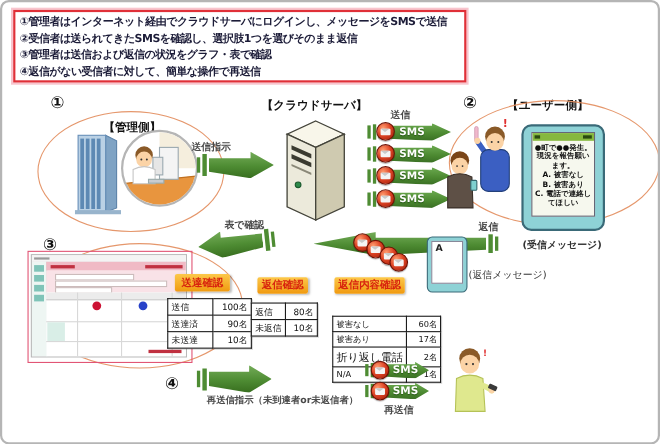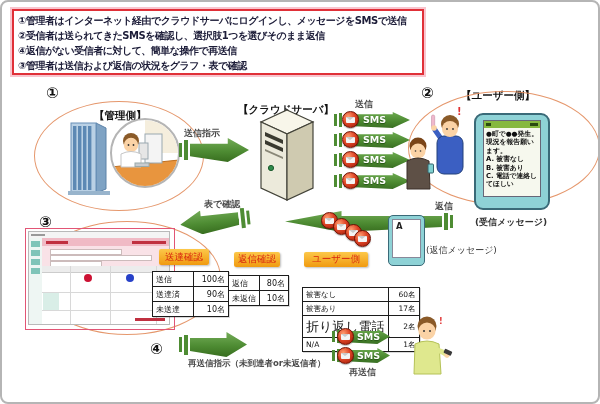--- a/index.html
+++ b/index.html
@@ -37,21 +37,21 @@
           font-size:9.5px;font-weight:bold;color:#fff;text-shadow:0 1px 1px rgba(20,60,10,.65);}
   
   .mail{position:absolute;width:17px;height:17px;border-radius:50%;
         background:radial-gradient(circle at 35% 30%,#ff9f72 0%,#df4526 45%,#9c1a08 100%);
         border:1px solid #6e1104;box-shadow:0 1px 1px rgba(0,0,0,.3);box-sizing:border-box;}
   .mail::after{content:"";position:absolute;left:3px;top:5px;width:9px;height:6px;background:#f4f4f4;border-radius:1px;}
   .mail::before{content:"";position:absolute;left:3px;top:5px;width:0;height:0;z-index:1;
         border-left:4.5px solid transparent;border-right:4.5px solid transparent;border-top:3.5px solid #c9c9c9;}
   
   .badge{position:absolute;display:flex;align-items:center;justify-content:center;
-         background:linear-gradient(180deg,#fcc84a,#f09a10);color:#d8230e;font-weight:normal;
+         background:linear-gradient(180deg,#fcc84a,#f09a10);color:#d8230e;font-weight:bold;
          font-size:9.5px;border-radius:2px;box-shadow:1px 1px 2px rgba(0,0,0,.25);white-space:nowrap;}
   
   table.dtable{position:absolute;border-collapse:collapse;background:#fff;box-shadow:1px 1px 0 rgba(0,0,0,.15);}
   table.dtable td{border:1.3px solid #1c1c1c;font-size:8px;color:#111;padding:1.5px 3px;white-space:nowrap;}
   table.dtable td.v{text-align:right;}
   
   .phone-big{position:absolute;background:#8ed2d6;border:2px solid #3a6a78;border-radius:9px;
              padding:5px 7px 11px;box-sizing:border-box;}
   .phone-big .scr{width:100%;height:100%;background:#f6f8ee;border:1px solid #667;box-sizing:border-box;overflow:hidden;}
   .sbar{height:7px;background:#86b83e;position:relative;}
@@ -84,27 +84,27 @@
   .excl{fill:#e03030;font-weight:bold;}
 </style>
 </head>
 <body>
 
 <div class="stage">
 
   <div class="abs topbox">
     <div>①管理者はインターネット経由でクラウドサーバにログインし、メッセージをSMSで送信</div>
     <div>②受信者は送られてきたSMSを確認し、選択肢1つを選びそのまま返信</div>
+    <div>③管理者は送信および返信の状況をグラフ・表で確認</div>
     <div>④返信がない受信者に対して、簡単な操作で再送信</div>
-    <div>③管理者は送信および返信の状況をグラフ・表で確認</div>
   </div>
 
   <div class="n" style="left:44px;top:82px;">①</div>
   <div class="sec" style="left:92px;top:87px;margin-top:20px;">【管理側】</div>
-  <div class="sec" style="left:236px;top:101px;">【クラウドサーバ】</div>
+  <div class="sec" style="left:236px;top:87px;">【クラウドサーバ】</div>
   <div class="n" style="left:419px;top:82px;">②</div>
   <div class="sec" style="left:459px;top:87px;">【ユーザー側】</div>
 
   <div class="ell" style="left:32px;top:99px;width:168px;height:108px;"></div>
   <div class="ell" style="left:406px;top:89px;width:190px;height:112px;"></div>
   <div class="ell" style="left:31px;top:219px;width:186px;height:112px;"></div>
   <div class="oline" style="left:96px;top:236px;width:64px;transform:rotate(16deg);"></div>
 
   <svg class="abs" style="left:66px;top:117px;" width="42" height="76" viewBox="0 0 42 76">
     <polygon points="28,4 38,9 38,70 28,74" fill="#7fa3c4" stroke="#5c82a8" stroke-width="1"></polygon>
@@ -127,21 +127,21 @@
       <rect x="30" y="26" width="9" height="16" fill="#e6e6e6" stroke="#9aa8b0"></rect>
       <circle cx="22" cy="24" r="8" fill="#8a5a28"></circle>
       <circle cx="22" cy="28" r="7.2" fill="#fbd3a6"></circle>
       <circle cx="19.5" cy="28" r="0.9" fill="#333"></circle>
         <circle cx="24.5" cy="28" r="0.9" fill="#333"></circle>
       <path d="M12 37 Q22 32 32 37 L32 50 L12 50 Z" fill="#ffffff" stroke="#c5c5c5"></path>
       <rect x="26" y="46" width="14" height="3.5" fill="#c9ccd0" stroke="#9aa"></rect>
     </g>
   </svg>
 
-  <div class="lbl" style="left:182px;top:125px;">送信指示</div>
+  <div class="lbl" style="left:172px;top:125px;">送信指示</div>
   <div class="ga" style="left:177px;top:136px;width:70px;height:24px;">
     <span class="t1"></span>
       <span class="t2"></span>
       <span class="bd"></span>
   </div>
 
   <svg class="abs" style="left:249px;top:104px;" width="72" height="98" viewBox="0 0 72 98">
     <polygon points="36,4 62,16 36,28 10,16" fill="#f8f6ea" stroke="#44443a" stroke-width="1.2"></polygon>
     <polygon points="10,16 36,28 36,94 10,82" fill="#eceadb" stroke="#44443a" stroke-width="1.2"></polygon>
     <polygon points="62,16 36,28 36,94 62,82" fill="#cfcab0" stroke="#44443a" stroke-width="1.2"></polygon>
@@ -192,21 +192,21 @@
       <circle cx="49" cy="24" r="0.9" fill="#333"></circle>
     <text x="53" y="10" font-size="10" class="excl">!</text>
     <circle cx="14" cy="41" r="8.5" fill="#7a4518"></circle>
     <circle cx="14" cy="46" r="7.6" fill="#fbd3a6"></circle>
     <circle cx="11.5" cy="46" r="0.8" fill="#333"></circle>
       <circle cx="16.5" cy="46" r="0.8" fill="#333"></circle>
     <path d="M3 56 Q14 50 25 56 L26 84 L3 84 Z" fill="#5e5046" stroke="#3a2f28"></path>
     <rect x="24" y="59" width="5.5" height="9" rx="1" fill="#7fd0d0" stroke="#35666e"></rect>
   </svg>
 
-  <div class="phone-big" style="left:472px;top:111px;width:76px;height:97px;">
+  <div class="phone-big" style="left:472px;top:111px;width:76px;height:97px;text-align:center;">
     <div class="scr">
       <div class="sbar">
         <i style="left:2px;top:2px;width:5px;height:3px;"></i>
         <i style="right:2px;top:2px;width:8px;height:3px;"></i>
       </div>
       <div class="scrtxt">●町で●●発生。現況を報告願います。
 A. 被害なし
 B. 被害あり
 C. 電話で連絡してほしい</div>
     </div>
@@ -267,21 +267,21 @@
       <span class="dot red" style="left:42px;top:8px;"></span>
       <span class="dot blue" style="left:84px;top:8px;"></span>
       <span class="dot blue" style="left:122px;top:8px;"></span>
       <span class="d-cell" style="left:1px;top:27px;width:16px;height:17px;"></span>
       <span class="d-red2" style="right:4px;bottom:3px;width:30px;"></span>
     </div>
   </div>
 
   <div class="badge" style="left:157px;top:247px;width:50px;height:16px;">送達確認</div>
   <div class="badge" style="left:232px;top:250px;width:46px;height:15px;">返信確認</div>
-  <div class="badge" style="left:302px;top:250px;width:64px;height:15px;">ユーザー側</div>
+  <div class="badge" style="left:302px;top:250px;width:64px;height:15px;">返信内容確認</div>
 
   <table class="dtable" style="left:150px;top:269px;">
     <tbody>
         <tr>
           <td style="width:34px;">送信</td>
           <td class="v" style="width:28px;">100名</td>
         </tr>
     <tr>
           <td>送達済</td>
           <td class="v">90名</td>
@@ -310,21 +310,21 @@
     <tbody>
         <tr>
           <td style="width:46px;font-size:7.5px;">被害なし</td>
           <td class="v" style="width:24px;font-size:7.5px;">60名</td>
         </tr>
     <tr>
           <td style="font-size:7.5px;">被害あり</td>
           <td class="v" style="font-size:7.5px;">17名</td>
         </tr>
     <tr>
-          <td style="font-size:13px;">折り返し電話</td>
+          <td style="font-size:10px;">折り返し電話</td>
           <td class="v" style="font-size:7.5px;">2名</td>
         </tr>
     <tr>
           <td style="font-size:7.5px;">N/A</td>
           <td class="v" style="font-size:7.5px;">1名</td>
         </tr>
   </tbody>
     </table>
 
   <div class="n" style="left:148px;top:338px;">④</div>

